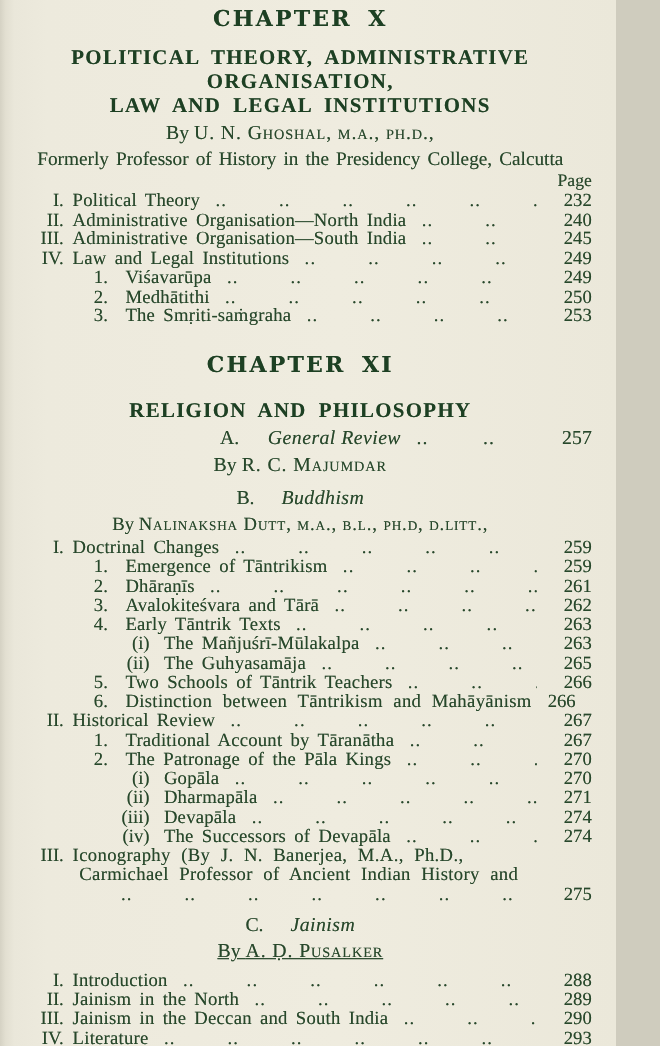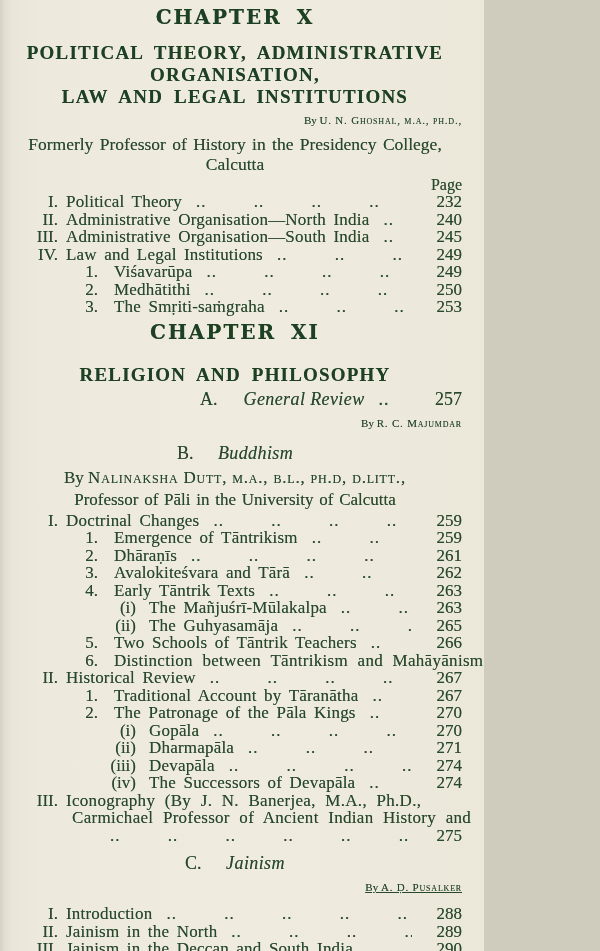--- a/index.html
+++ b/index.html
@@ -1,37 +1,37 @@
 <!DOCTYPE html>
 <html><head>
 <meta charset="utf-8">
 <style>
   html,body{margin:0;padding:0;background:#cfccbe;}
   .page{
     position:relative;
-    width:484px;height:951px;
+    width:560px;height:951px;
     box-sizing:border-box;
     padding:5px 22px 0 8px;
     overflow:hidden;
     background:linear-gradient(90deg,#d5d2c4 0,#e2dfd1 5px,#eae7da 13px,#edeadd 42px,#efecdf 55%,#ebe8da 100%);
     color:#27482b;
     font-family:"Liberation Serif","DejaVu Serif",serif;
     text-shadow:0 0 0.6px rgba(32,62,37,.55);
   }
   .chap-heading{
     font-family:"DejaVu Serif",serif;
     font-size:20px;font-weight:700;text-align:center;
     letter-spacing:2px;word-spacing:6px;line-height:24px;color:#1d4023;
   }
   .chap-title{
     font-size:19px;font-weight:700;text-align:center;
     letter-spacing:1.2px;word-spacing:5px;line-height:22px;color:#1d4023;
   }
   .mt3{margin-top:13px}.mt1{margin-top:1px}
-  .byline{font-size:11px;text-align:right;line-height:22px;}
+  .byline{font-size:18px;text-align:center;line-height:22px;}
   .sc{font-variant:small-caps;letter-spacing:.8px;}
   .affiliation{font-size:17.5px;text-align:center;line-height:20px;margin-top:3px;word-spacing:2px;}
   .page-label{font-size:16px;text-align:right;line-height:17px;margin-top:2px;}
 
   .toc{margin:0;}
   .toc-row{display:flex;align-items:baseline;line-height:17.5px;font-size:17px;}
   .toc-num{flex:none;width:50px;text-align:right;margin-right:8px;}
   .lvl1 .toc-num{width:90px;margin-right:16px;}
   .lvl2 .toc-num{width:128px;margin-right:13px;}
   .lvl3 .toc-num{width:64px;margin-right:0;}
@@ -46,21 +46,21 @@
   .sect-spacer{flex:none;width:192px;}
   .sect-label{flex:none;}
   .sect-title{flex:none;margin-left:26px;font-style:italic;letter-spacing:.4px;}
   .sect-center{text-align:center;font-size:18px;line-height:22px;}
   .sect-center .sect-title{margin-left:0;padding-left:20px;}
 
   .byline-sm{font-size:17px;text-align:center;line-height:21px;}
   .affil-sm{font-size:17px;text-align:center;line-height:20px;word-spacing:1.5px;}
 
   .m-chx-toc{margin-top:0;}
-  .m-ch11{margin-top:4px;}
+  .m-ch11{margin-top:23px;}
   .m-rel{margin-top:20px;}
   .m-secA{margin-top:2px;}
   .m-majumdar{margin-top:2px;}
   .m-secB{margin-top:8px;}
   .m-dutt{margin-top:3px;}
   .m-prof{margin-top:2px;}
   .m-toc11{margin-top:2px;}
   .m-secC{margin-top:8px;}
   .m-pusalker{margin-top:2px;text-decoration:underline;}
   .m-tocC{margin-top:7px;}
@@ -140,21 +140,20 @@
     <span class="toc-page">257</span>
   </div>
 
   <div class="byline m-majumdar"><span>By </span><span class="sc">R. C. Majumdar</span></div>
 
   <div class="sect-center m-secB">
     <span class="sect-label">B.</span>
     <span class="sect-title">Buddhism</span>
   </div>
   <div class="byline-sm m-dutt"><span>By </span><span class="sc">Nalinaksha Dutt, m.a., b.l., ph.d, d.litt.,</span></div>
-  <div class="affil-sm m-prof">Professor of Pāli in the University of Calcutta</div>
 
   <div class="toc m-toc11">
 
       <div class="toc-row lvl0">
         <span class="toc-num">I.</span>
         <span class="toc-title">Doctrinal Changes</span>
         <span class="toc-leader">..&nbsp;&nbsp;&nbsp;&nbsp;&nbsp;&nbsp;&nbsp;&nbsp;&nbsp;..&nbsp;&nbsp;&nbsp;&nbsp;&nbsp;&nbsp;&nbsp;&nbsp;&nbsp;..&nbsp;&nbsp;&nbsp;&nbsp;&nbsp;&nbsp;&nbsp;&nbsp;&nbsp;..&nbsp;&nbsp;&nbsp;&nbsp;&nbsp;&nbsp;&nbsp;&nbsp;&nbsp;..&nbsp;&nbsp;&nbsp;&nbsp;&nbsp;&nbsp;&nbsp;&nbsp;&nbsp;..&nbsp;&nbsp;&nbsp;&nbsp;&nbsp;&nbsp;&nbsp;&nbsp;&nbsp;..&nbsp;&nbsp;&nbsp;&nbsp;&nbsp;&nbsp;&nbsp;&nbsp;&nbsp;..&nbsp;&nbsp;&nbsp;&nbsp;&nbsp;&nbsp;&nbsp;&nbsp;&nbsp;..&nbsp;&nbsp;&nbsp;&nbsp;&nbsp;&nbsp;&nbsp;&nbsp;&nbsp;..&nbsp;&nbsp;&nbsp;&nbsp;&nbsp;&nbsp;&nbsp;&nbsp;&nbsp;..&nbsp;&nbsp;&nbsp;&nbsp;&nbsp;&nbsp;&nbsp;&nbsp;&nbsp;..&nbsp;&nbsp;&nbsp;&nbsp;&nbsp;&nbsp;&nbsp;&nbsp;&nbsp;</span>
         <span class="toc-page">259</span>
       </div>
 

